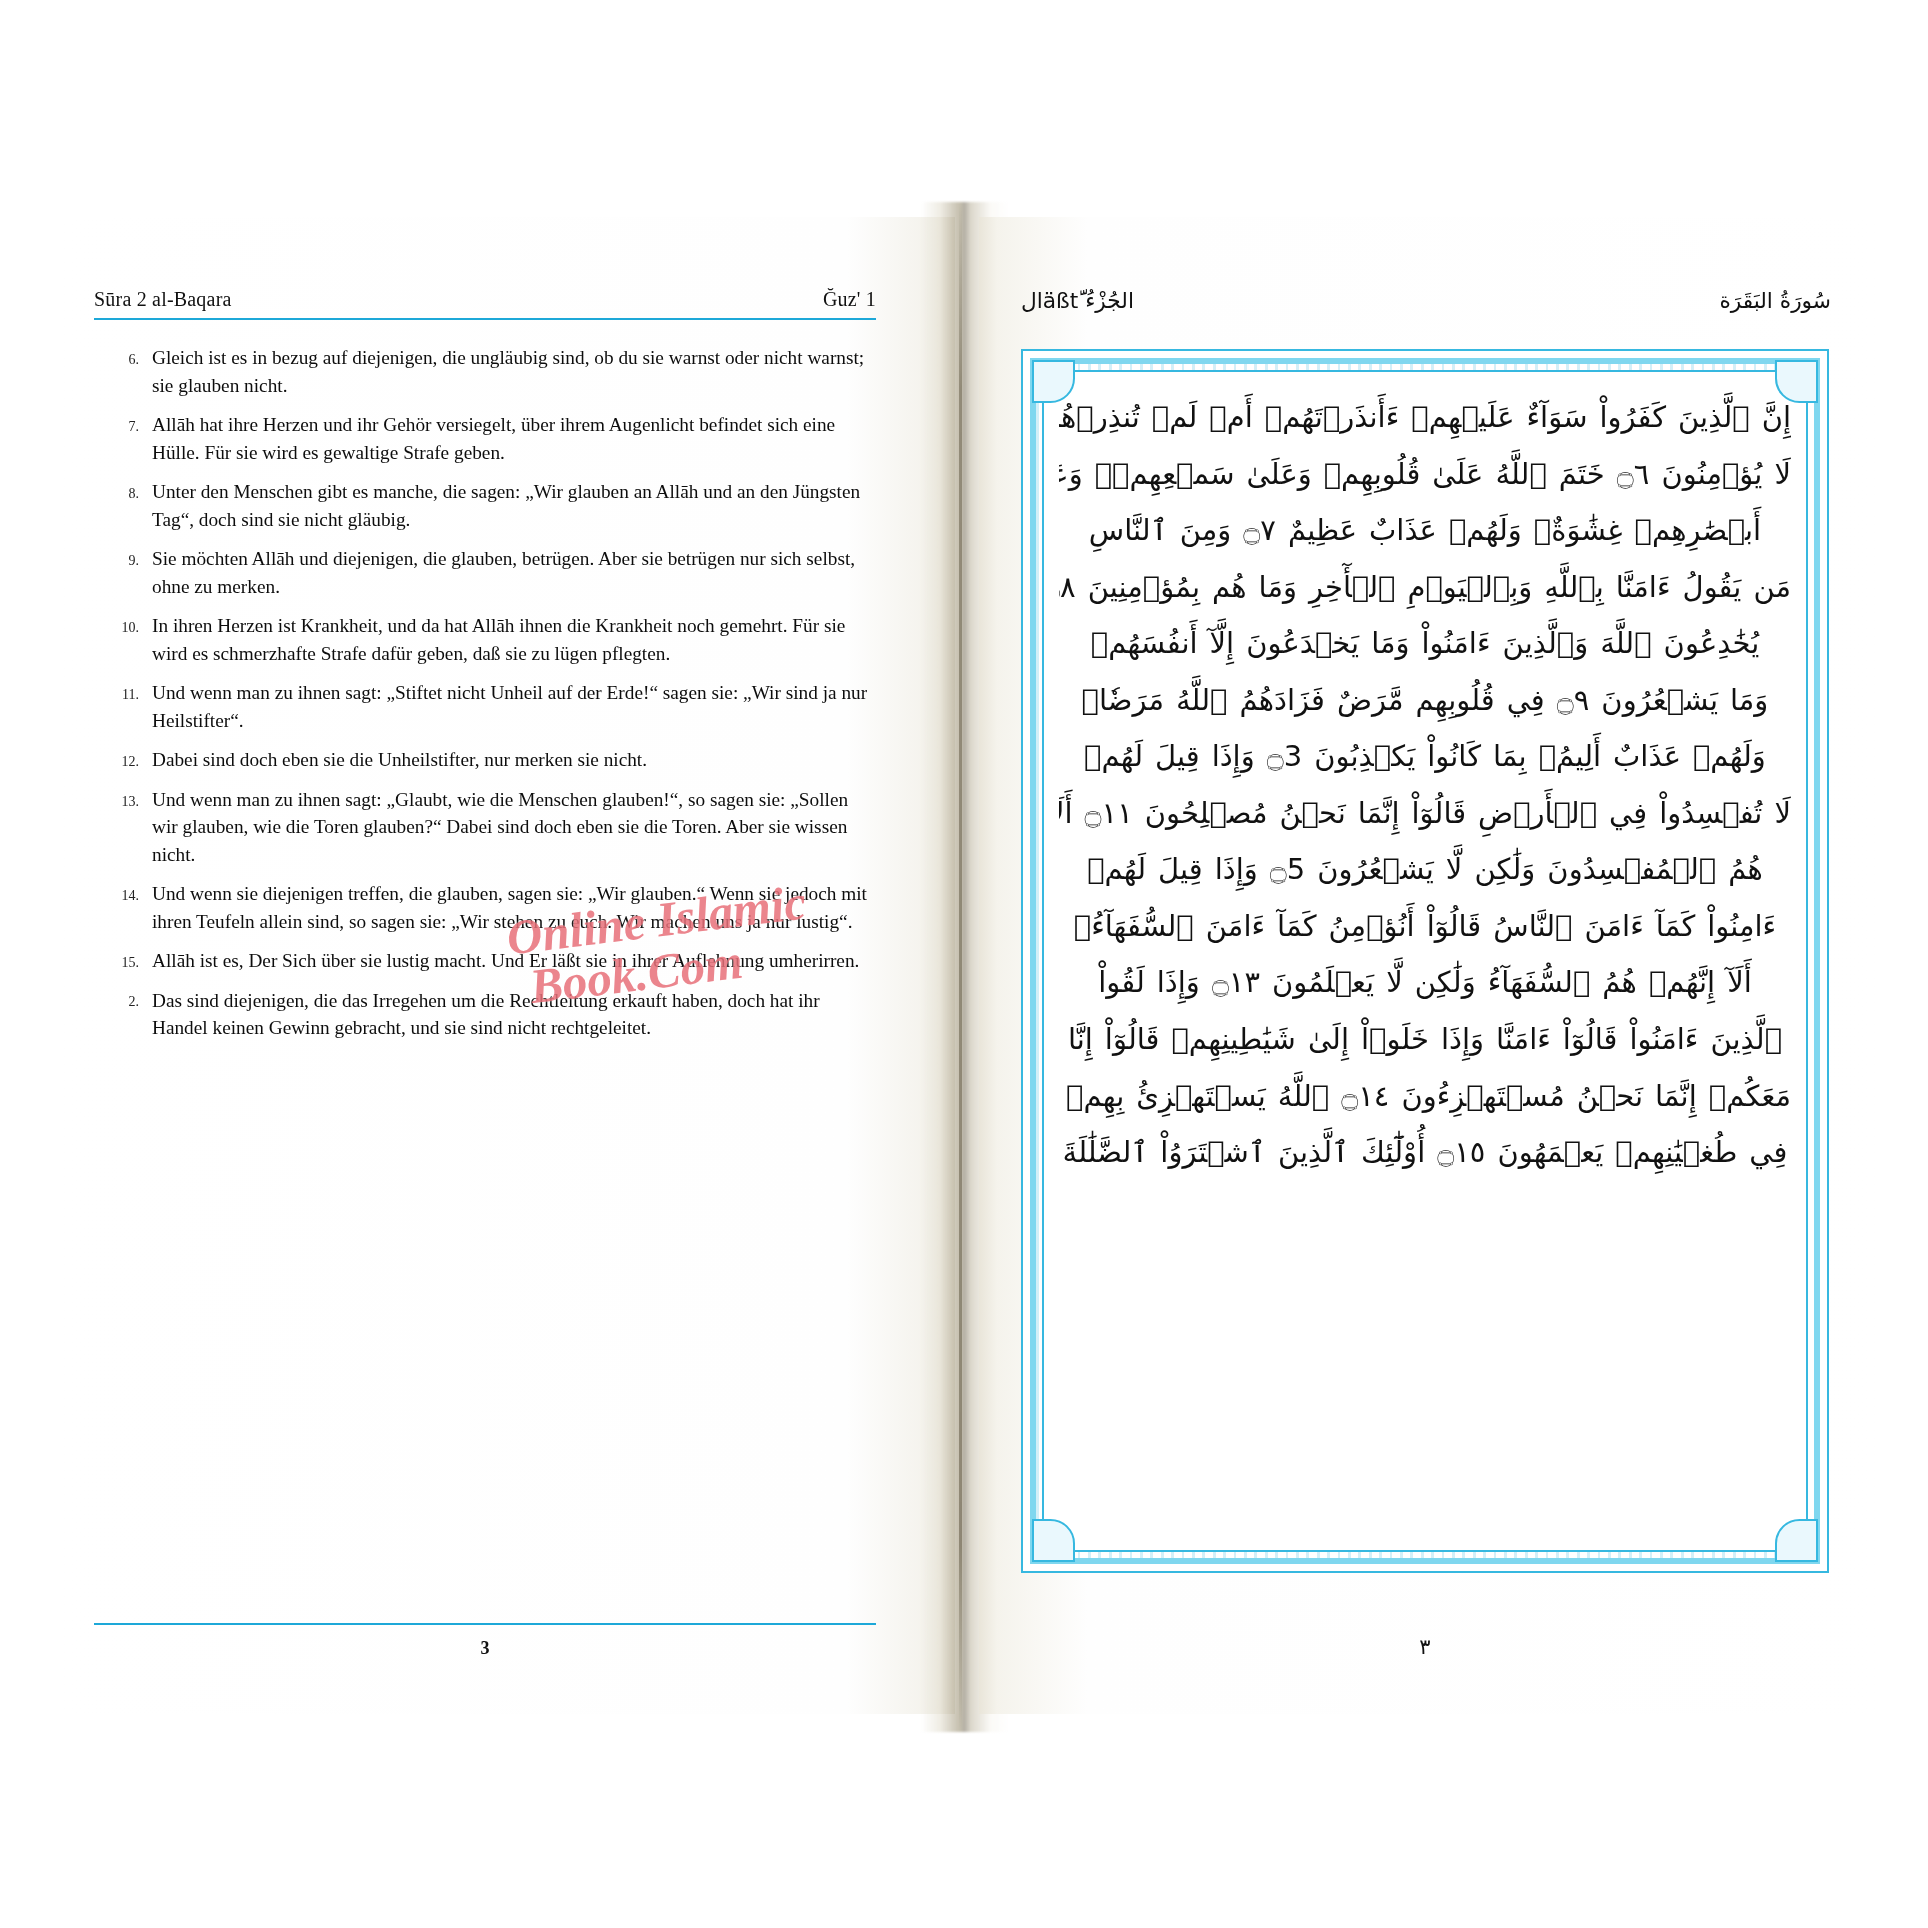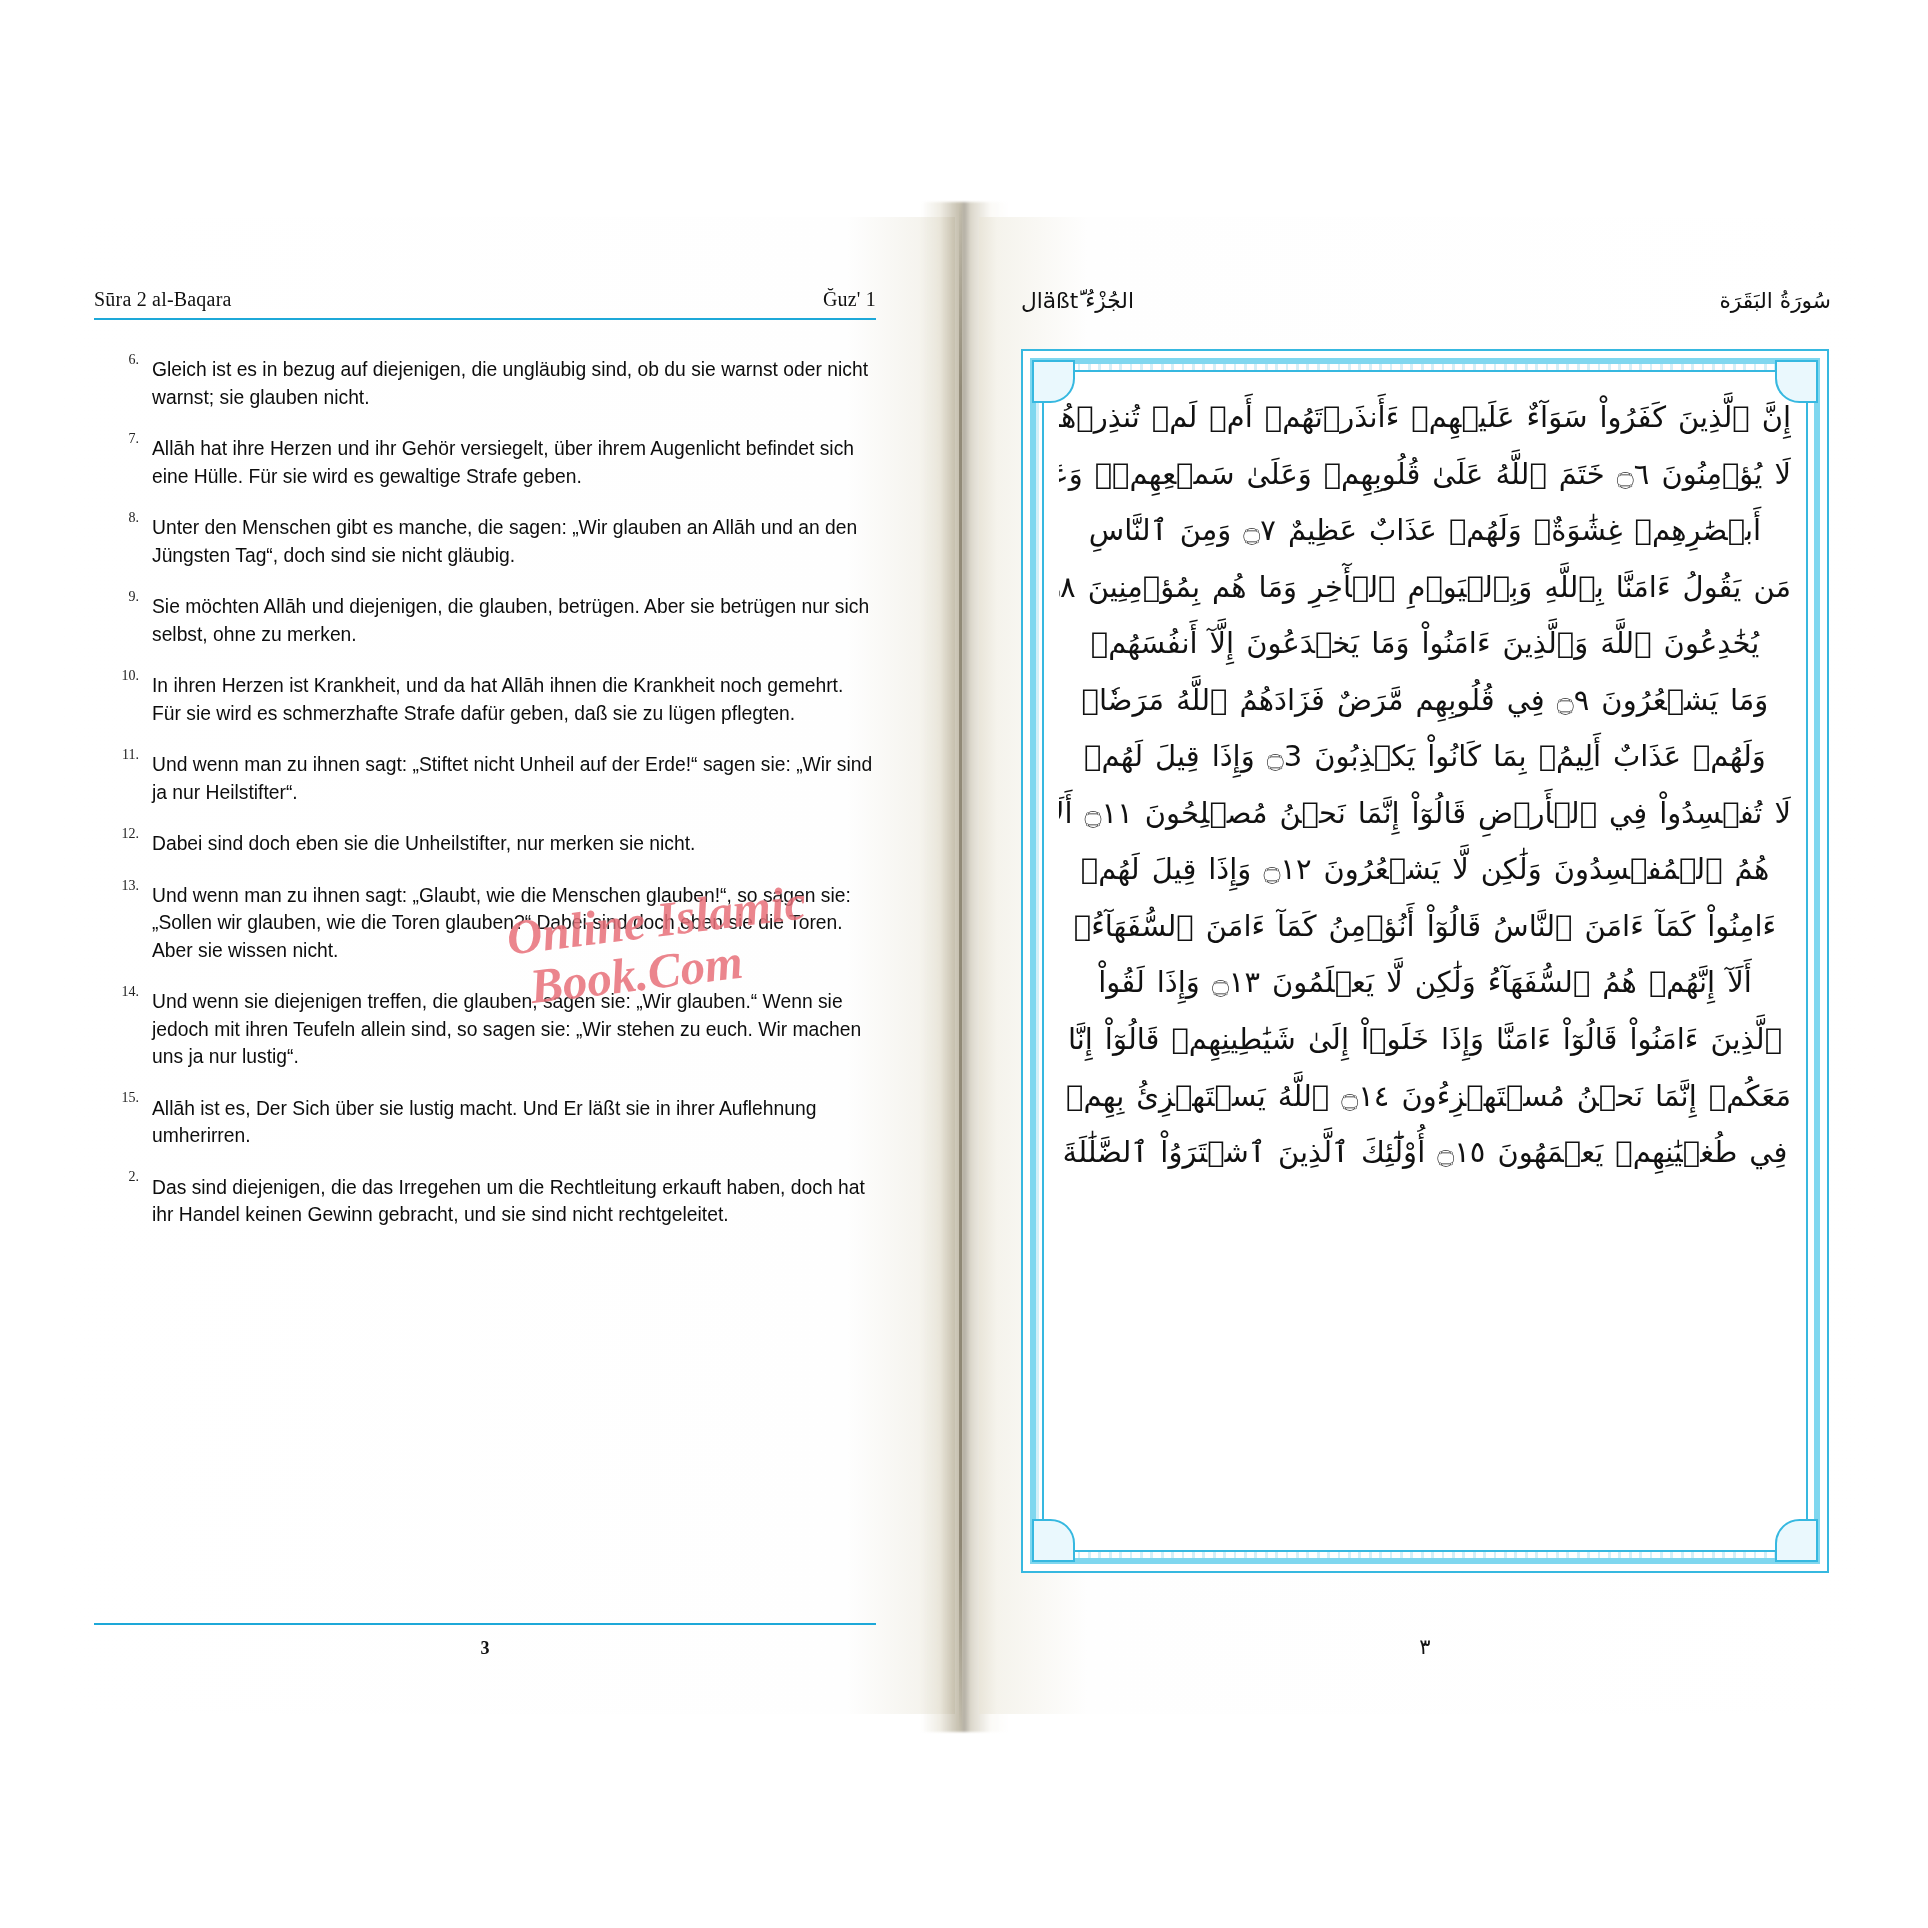--- a/index.html
+++ b/index.html
@@ -109,22 +109,21 @@
     line-height: 1.5;
     padding-top: 4.7px;
     font-family: "Liberation Serif", serif;
   }
   .v-text {
     flex: 1;
     font-size: 19.3px;
     line-height: 1.42;
     color: #0d0d0d;
     text-align: left;
-    font-family: Liberation Sans, sans-serif;
-    margin-top: 12px;
+    font-family: Liberation Serif, serif;
   }
   .left-footer {
     position: absolute;
     left: 38px;
     bottom: 55px;
     width: 782px;
   }
   .footer-rule {
     height: 2.4px;
     background: #1da8d8;
@@ -351,21 +350,21 @@
 
       <div class="ar-text">
         <div class="ar-line">إِنَّ ٱلَّذِينَ كَفَرُواْ سَوَآءٌ عَلَيۡهِمۡ ءَأَنذَرۡتَهُمۡ أَمۡ لَمۡ تُنذِرۡهُمۡ</div>
         <div class="ar-line">لَا يُؤۡمِنُونَ ۝٦ خَتَمَ ٱللَّهُ عَلَىٰ قُلُوبِهِمۡ وَعَلَىٰ سَمۡعِهِمۡۖ وَعَلَىٰٓ</div>
         <div class="ar-line">أَبۡصَٰرِهِمۡ غِشَٰوَةٌۖ وَلَهُمۡ عَذَابٌ عَظِيمٌ ۝٧ وَمِنَ ٱلنَّاسِ</div>
         <div class="ar-line">مَن يَقُولُ ءَامَنَّا بِٱللَّهِ وَبِٱلۡيَوۡمِ ٱلۡأٓخِرِ وَمَا هُم بِمُؤۡمِنِينَ ۝٨</div>
         <div class="ar-line">يُخَٰدِعُونَ ٱللَّهَ وَٱلَّذِينَ ءَامَنُواْ وَمَا يَخۡدَعُونَ إِلَّآ أَنفُسَهُمۡ</div>
         <div class="ar-line">وَمَا يَشۡعُرُونَ ۝٩ فِي قُلُوبِهِم مَّرَضٌ فَزَادَهُمُ ٱللَّهُ مَرَضٗاۖ</div>
         <div class="ar-line">وَلَهُمۡ عَذَابٌ أَلِيمُۢ بِمَا كَانُواْ يَكۡذِبُونَ ۝3 وَإِذَا قِيلَ لَهُمۡ</div>
         <div class="ar-line">لَا تُفۡسِدُواْ فِي ٱلۡأَرۡضِ قَالُوٓاْ إِنَّمَا نَحۡنُ مُصۡلِحُونَ ۝١١ أَلَآ إِنَّهُمۡ</div>
-        <div class="ar-line">هُمُ ٱلۡمُفۡسِدُونَ وَلَٰكِن لَّا يَشۡعُرُونَ ۝١٢ وَإِذَا قِيلَ لَهُمۡ</div>
+        <div class="ar-line">هُمُ ٱلۡمُفۡسِدُونَ وَلَٰكِن لَّا يَشۡعُرُونَ ۝5 وَإِذَا قِيلَ لَهُمۡ</div>
         <div class="ar-line">ءَامِنُواْ كَمَآ ءَامَنَ ٱلنَّاسُ قَالُوٓاْ أَنُؤۡمِنُ كَمَآ ءَامَنَ ٱلسُّفَهَآءُۗ</div>
         <div class="ar-line">أَلَآ إِنَّهُمۡ هُمُ ٱلسُّفَهَآءُ وَلَٰكِن لَّا يَعۡلَمُونَ ۝١٣ وَإِذَا لَقُواْ</div>
         <div class="ar-line">ٱلَّذِينَ ءَامَنُواْ قَالُوٓاْ ءَامَنَّا وَإِذَا خَلَوۡاْ إِلَىٰ شَيَٰطِينِهِمۡ قَالُوٓاْ إِنَّا</div>
         <div class="ar-line">مَعَكُمۡ إِنَّمَا نَحۡنُ مُسۡتَهۡزِءُونَ ۝١٤ ٱللَّهُ يَسۡتَهۡزِئُ بِهِمۡ وَيَمُدُّهُمۡ</div>
         <div class="ar-line">فِي طُغۡيَٰنِهِمۡ يَعۡمَهُونَ ۝١٥ أُوْلَٰٓئِكَ ٱلَّذِينَ ٱشۡتَرَوُاْ ٱلضَّلَٰلَةَ</div>
       </div>
     </div>
 
     <div class="right-footer">
       <div class="ar-folio">٣</div>

